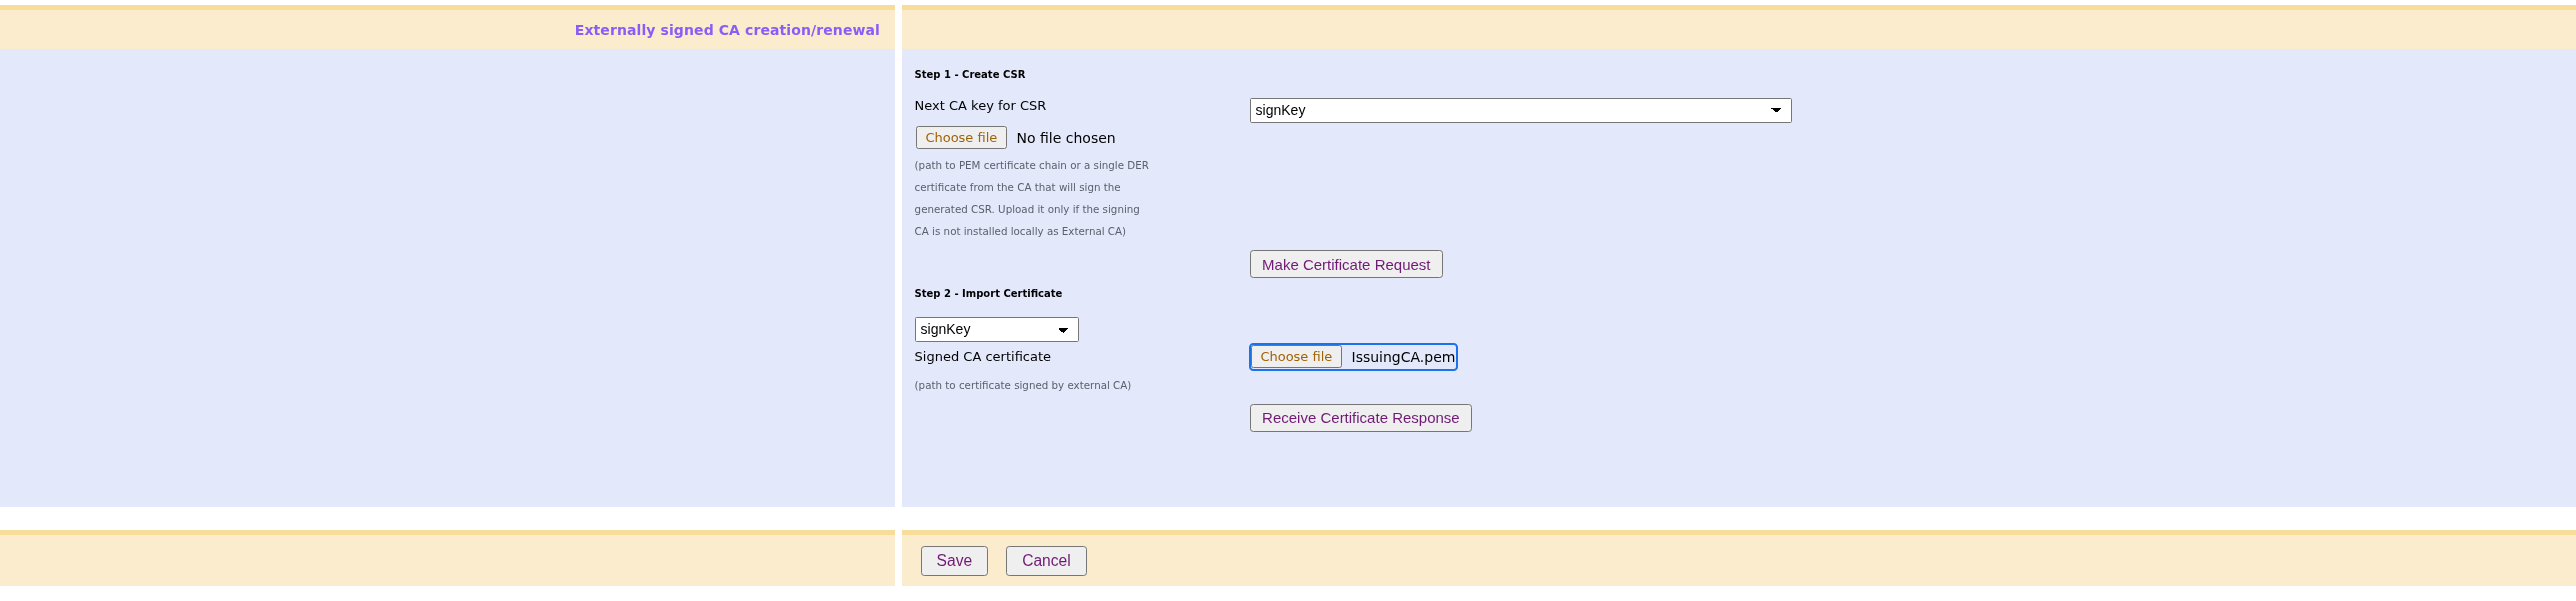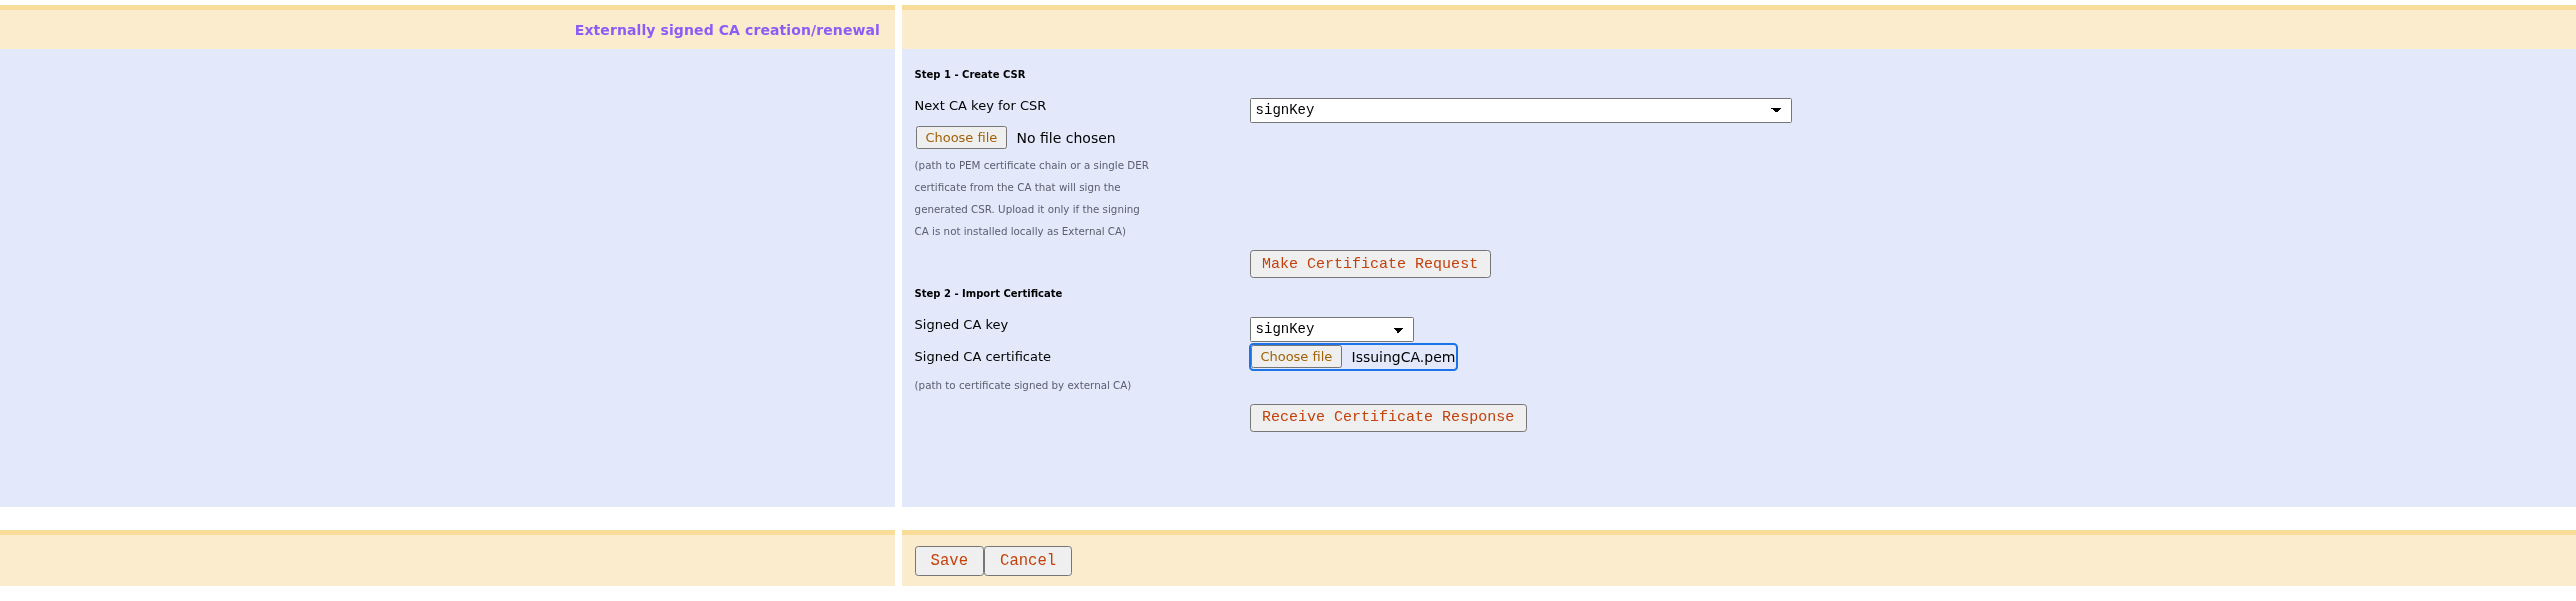--- a/index.html
+++ b/index.html
@@ -118,21 +118,21 @@
     font-size: 10.3px;
     line-height: 22px;
     max-width: 493px;
   }
   .hint-block {
     margin: 1.6px 0 0 0;
   }
 
   
   select.sel {
-    font-family: Liberation Mono, monospace;
+    font-family: Liberation Sans, sans-serif;
     font-size: 14px;
     color: #000;
     background: #ffffff;
     border: 0.8px solid #767676;
     border-radius: 1.6px;
     padding: 1px 5px;
     height: 25px;
     box-sizing: border-box;
     -webkit-appearance: none;
     appearance: none;
@@ -179,23 +179,23 @@
   .file-name {
     font-size: 14px;
     color: #000;
     margin-left: 10px;
     white-space: nowrap;
     text-align: right;
   }
 
   
   .btn {
-    font-family: Liberation Mono, monospace;
+    font-family: Liberation Sans, sans-serif;
     font-size: 15px;
-    color: #c2410c;
+    color: #701a75;
     background: #efefef;
     border: 0.8px solid #767676;
     border-radius: 3.3px;
     padding: 3.3px 11.5px;
     height: 28px;
     line-height: 20px;
     box-sizing: border-box;
     cursor: pointer;
     white-space: nowrap;
     text-align: center;
@@ -219,21 +219,22 @@
     border-top: 5px solid #f8dd9a;
     height: 56px;
     box-sizing: border-box;
     display: flex;
     align-items: center;
   }
   .footer-cell.left  { width: 895px; }
   .footer-gap { width: 6.6px; background: #ffffff; }
   .footer-cell.right {
     flex: 1 1 auto;
-    padding-left: 13px;
+    padding-left: 19px;
+    gap: 18px;
   }
   .btn.footer-btn {
     font-size: 15.6px;
     padding: 3.3px 15px;
     height: 30px;
   }
 </style>
 </head>
 <body>
 
@@ -282,21 +283,20 @@
       </div>
 
       <div class="btn-row">
         <span class="btn-indent"></span>
         <button class="btn">Make Certificate Request</button>
       </div>
 
       <div class="step-title">Step 2 - Import Certificate</div>
 
       <div class="form-line">
-        <div class="form-label">Signed CA key</div>
         <div class="form-control">
           <select class="sel narrow">
             <option>signKey</option>
           </select>
         </div>
       </div>
 
       <div class="form-line">
         <div class="form-label">Signed CA certificate</div>
         <div class="form-control">

